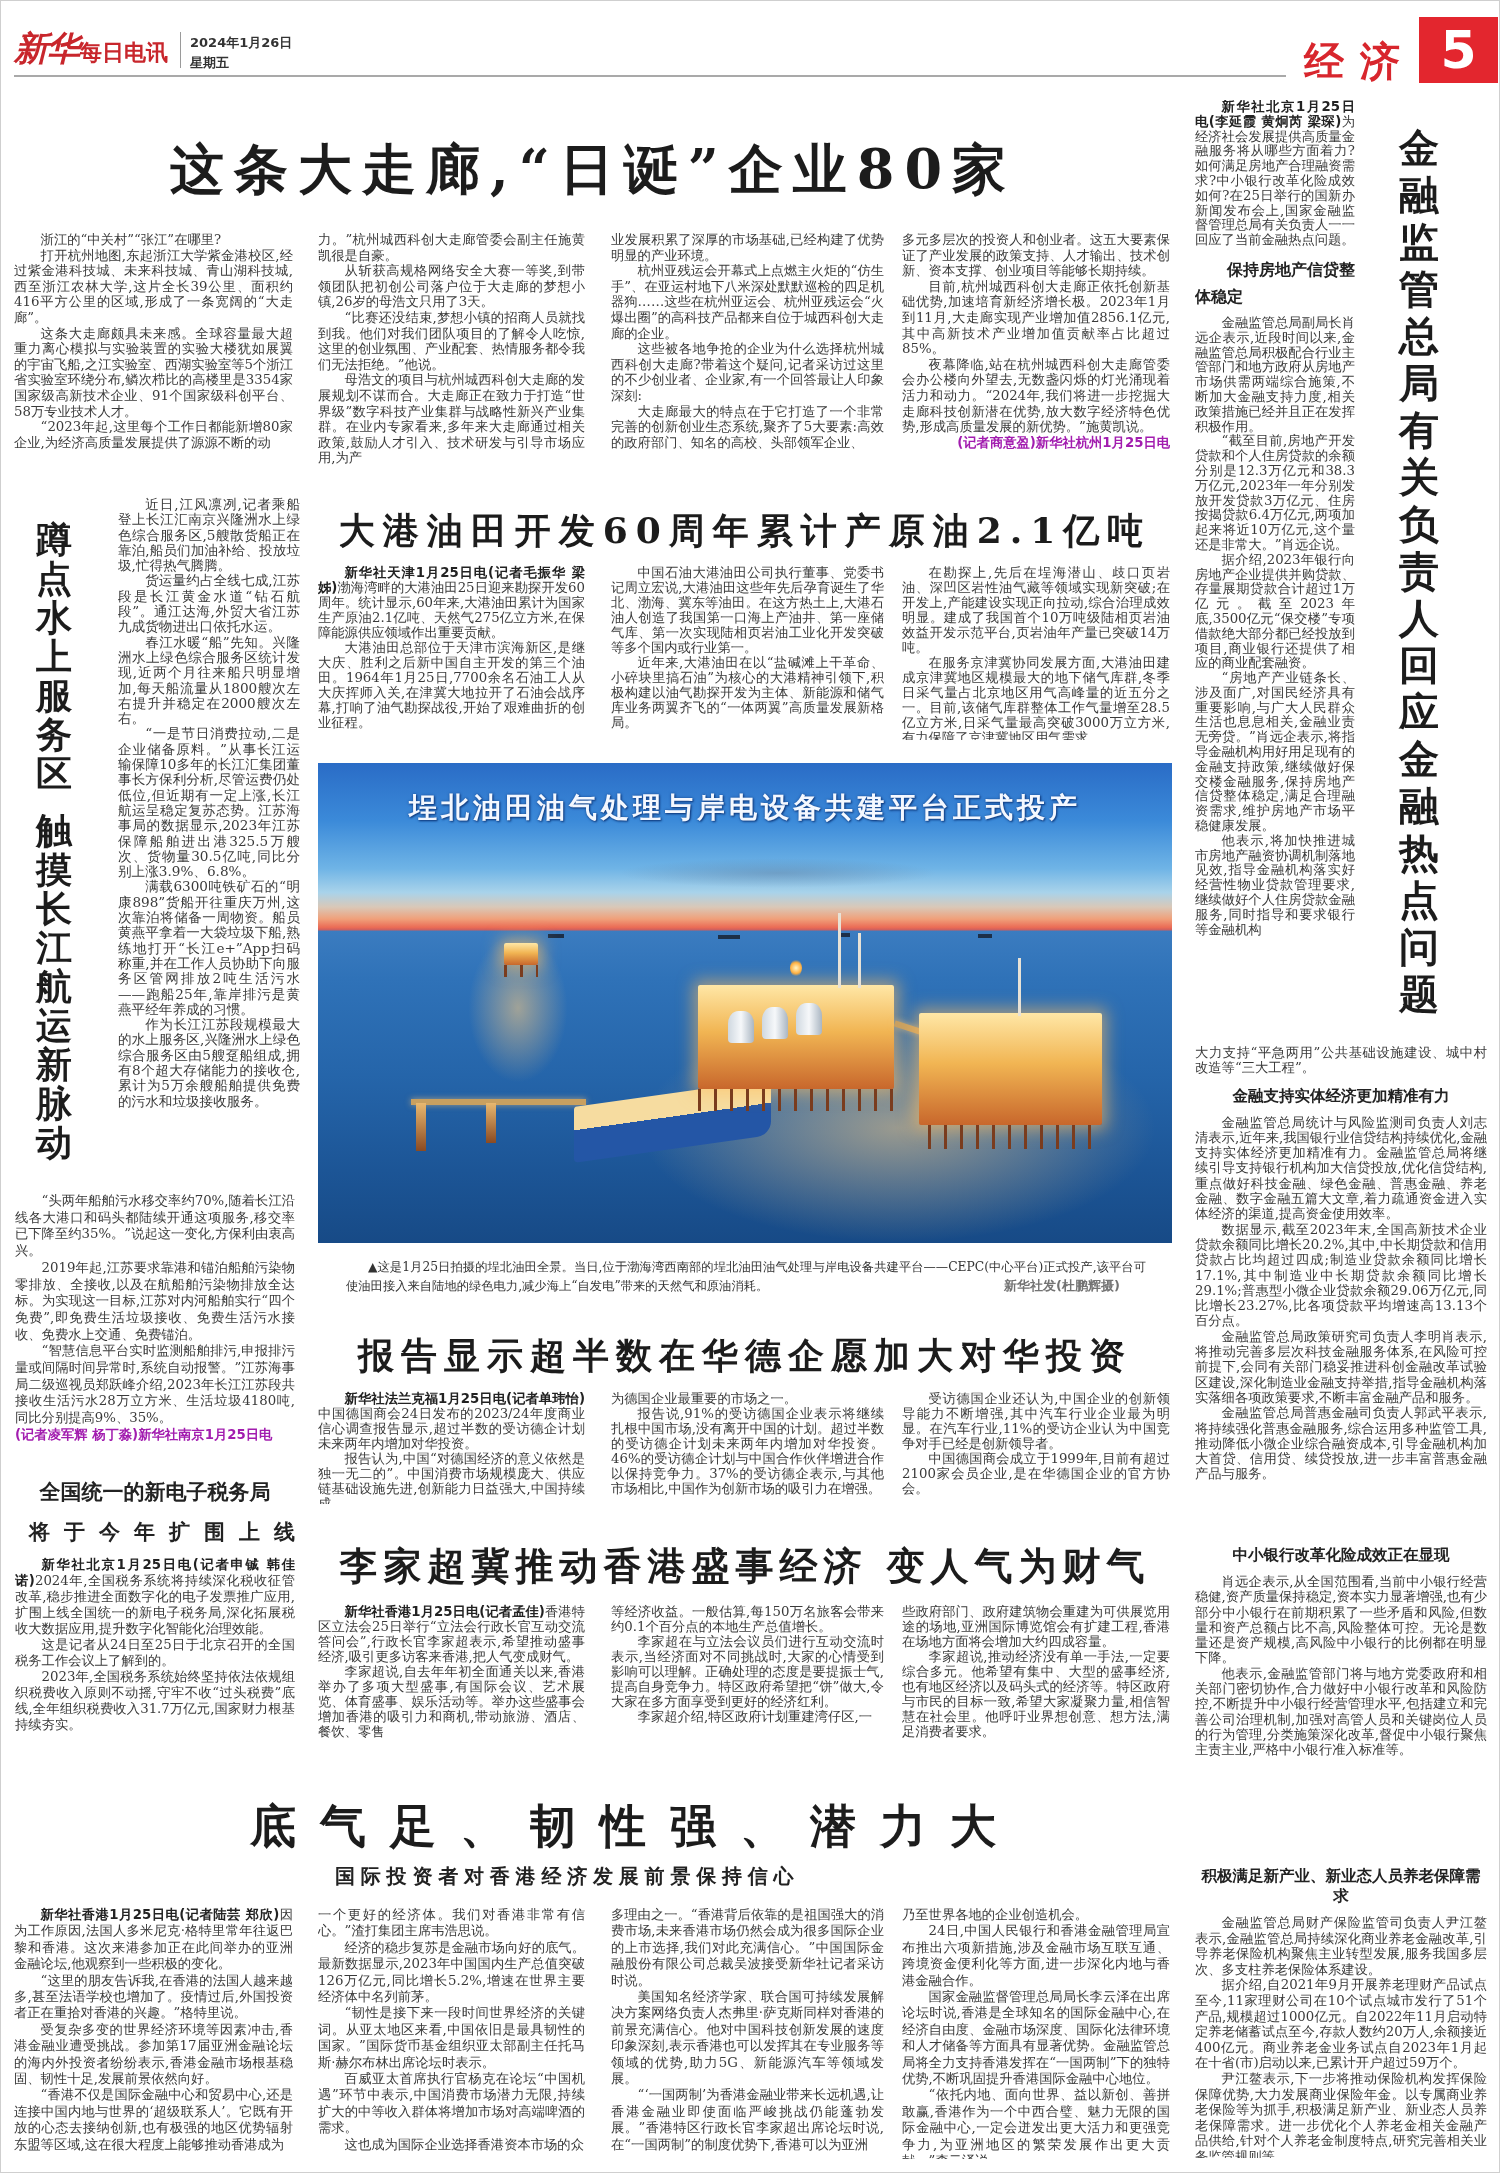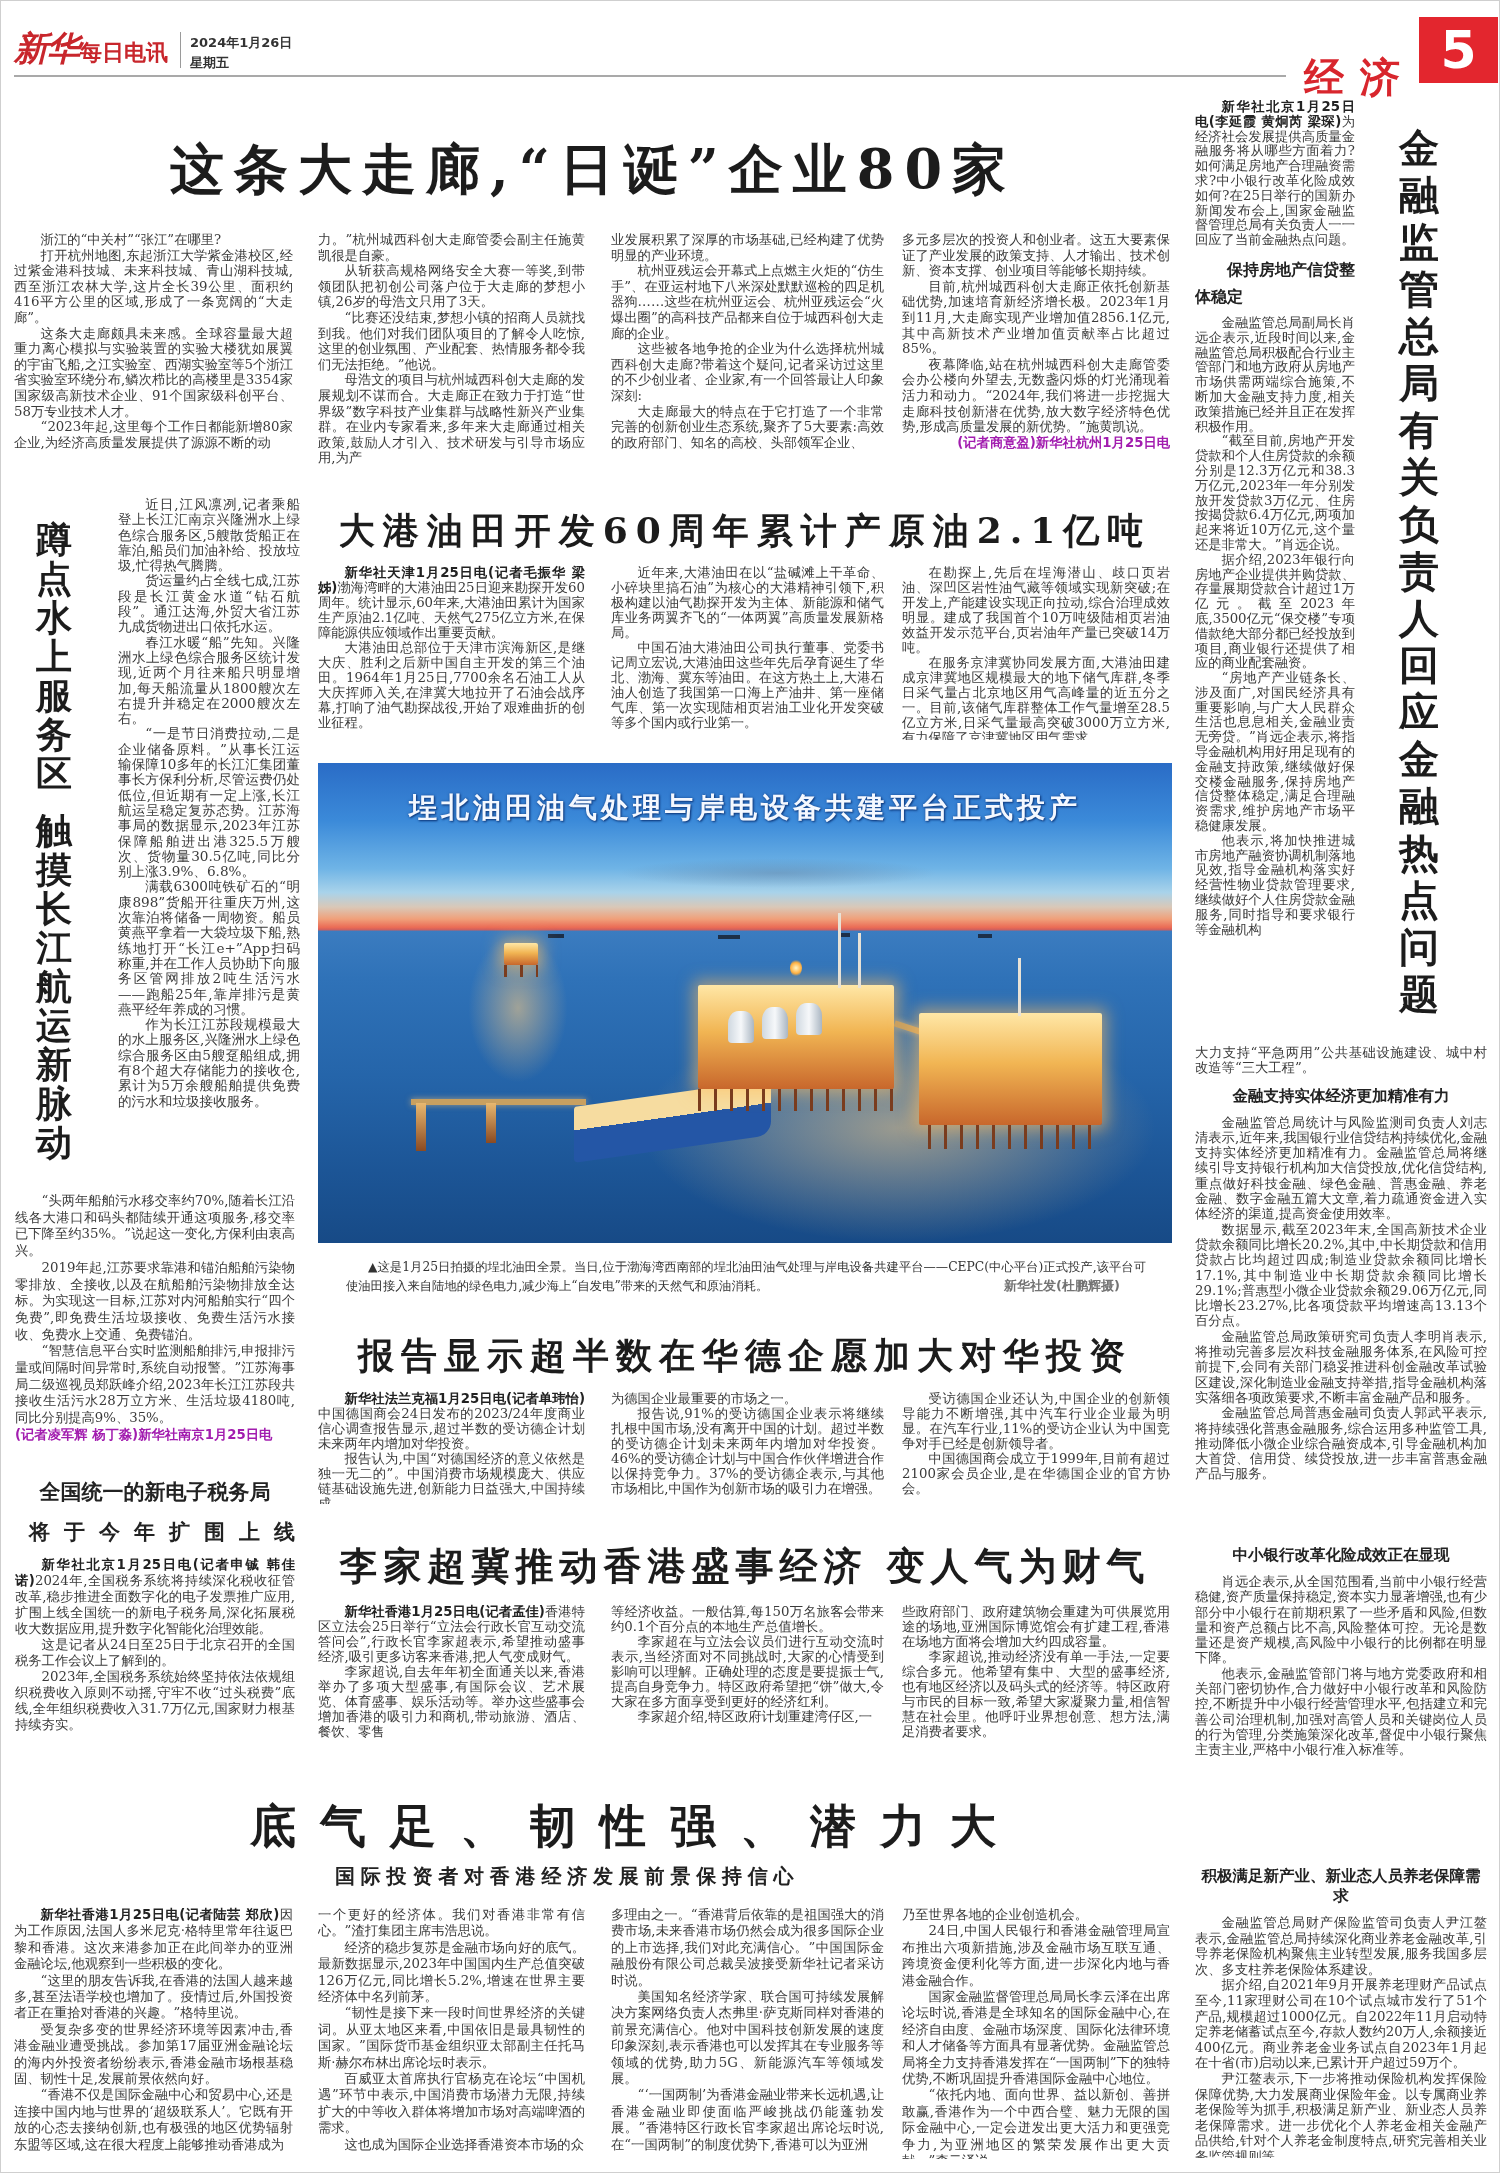--- a/index.html
+++ b/index.html
@@ -8,21 +8,21 @@
         box-shadow:inset 0 0 0 1px #cfcfcf;}
   .abs{position:absolute;}
   
   .logo{left:14px;top:26px;color:#c8262c;white-space:nowrap;font-family:"DejaVu Serif",serif;}
   .logo .big{font-size:34px;font-style:italic;font-weight:bold;letter-spacing:-2px;}
   .logo .small{font-size:22px;font-weight:bold;margin-left:2px;}
   .vdiv{left:180px;top:32px;width:1px;height:36px;background:#9a9a9a;}
   .date{left:190px;top:34px;font:bold 13px "DejaVu Sans",sans-serif;color:#333;}
   .weekday{left:190px;top:54px;font:bold 13px "DejaVu Sans",sans-serif;color:#333;}
   .hrule{left:14px;top:75px;width:1272px;height:2px;background:#a9a9a9;}
-  .section{left:1304px;top:34px;font:bold 40px "DejaVu Serif",serif;color:#d8262d;letter-spacing:16px;margin-top:16px;}
+  .section{left:1304px;top:34px;font:bold 40px "DejaVu Serif",serif;color:#d8262d;letter-spacing:16px;}
   .pagebox{left:1419px;top:17px;width:79px;height:66px;background:#e3262e;display:flex;align-items:center;justify-content:center;}
   .pagenum{font:bold 52px "DejaVu Sans",sans-serif;color:#fff;line-height:1;}
   
   .hl{font-family:"DejaVu Serif",serif;font-weight:bold;color:#1c1c1c;white-space:nowrap;}
   .vhl{font-family:"DejaVu Serif",serif;font-weight:bold;color:#1c1c1c;word-break:break-all;text-align:center;}
   .sans-hl{font-family:"DejaVu Sans",sans-serif;font-weight:bold;color:#222;white-space:nowrap;text-align:center;}
   
   .col{position:absolute;overflow:hidden;font-size:13.3px;line-height:15.3px;text-align:justify;color:#3a3a3a;}
   .col p{margin:0;text-indent:2em;}
   .col p.cont{text-indent:0;}
@@ -122,22 +122,22 @@
       <p class="para">这是记者从24日至25日于北京召开的全国税务工作会议上了解到的。</p>
       <p class="para">2023年,全国税务系统始终坚持依法依规组织税费收入原则不动摇,守牢不收“过头税费”底线,全年组织税费收入31.7万亿元,国家财力根基持续夯实。</p>
     </div>
 
   <div class="abs hl" style="left:318px;top:507px;width:854px;text-align:center;font-size:36px;letter-spacing:8px;">大港油田开发60周年累计产原油2.1亿吨</div>
   <div class="col" style="left:318px;top:565px;width:267px;height:175px;line-height:15px;">
       <p class="para"><span class="lead">新华社天津1月25日电(记者毛振华 梁姊)</span>渤海湾畔的大港油田25日迎来勘探开发60周年。统计显示,60年来,大港油田累计为国家生产原油2.1亿吨、天然气275亿立方米,在保障能源供应领域作出重要贡献。</p>
       <p class="para">大港油田总部位于天津市滨海新区,是继大庆、胜利之后新中国自主开发的第三个油田。1964年1月25日,7700余名石油工人从大庆挥师入关,在津冀大地拉开了石油会战序幕,打响了油气勘探战役,开始了艰难曲折的创业征程。</p>
     </div>
   <div class="col" style="left:611px;top:565px;width:273px;height:175px;line-height:15px;">
+      <p class="para">中国石油大港油田公司执行董事、党委书记周立宏说,大港油田这些年先后孕育诞生了华北、渤海、冀东等油田。在这方热土上,大港石油人创造了我国第一口海上产油井、第一座储气库、第一次实现陆相页岩油工业化开发突破等多个国内或行业第一。</p>
       <p class="para">近年来,大港油田在以“盐碱滩上干革命、小碎块里搞石油”为核心的大港精神引领下,积极构建以油气勘探开发为主体、新能源和储气库业务两翼齐飞的“一体两翼”高质量发展新格局。</p>
-      <p class="para">中国石油大港油田公司执行董事、党委书记周立宏说,大港油田这些年先后孕育诞生了华北、渤海、冀东等油田。在这方热土上,大港石油人创造了我国第一口海上产油井、第一座储气库、第一次实现陆相页岩油工业化开发突破等多个国内或行业第一。</p>
     </div>
   <div class="col" style="left:902px;top:565px;width:268px;height:175px;line-height:15px;">
       <p class="para">在勘探上,先后在埕海潜山、歧口页岩油、深凹区岩性油气藏等领域实现新突破;在开发上,产能建设实现正向拉动,综合治理成效明显。建成了我国首个10万吨级陆相页岩油效益开发示范平台,页岩油年产量已突破14万吨。</p>
       <p class="para">在服务京津冀协同发展方面,大港油田建成京津冀地区规模最大的地下储气库群,冬季日采气量占北京地区用气高峰量的近五分之一。目前,该储气库群整体工作气量增至28.5亿立方米,日采气量最高突破3000万立方米,有力保障了京津冀地区用气需求。</p>
     </div>
 
   <div class="abs photo">
     <div class="cloud"></div>
     <div class="ptitle">埕北油田油气处理与岸电设备共建平台正式投产</div>
     <div class="boat" style="left:230px;top:171px;width:16px;"></div>

